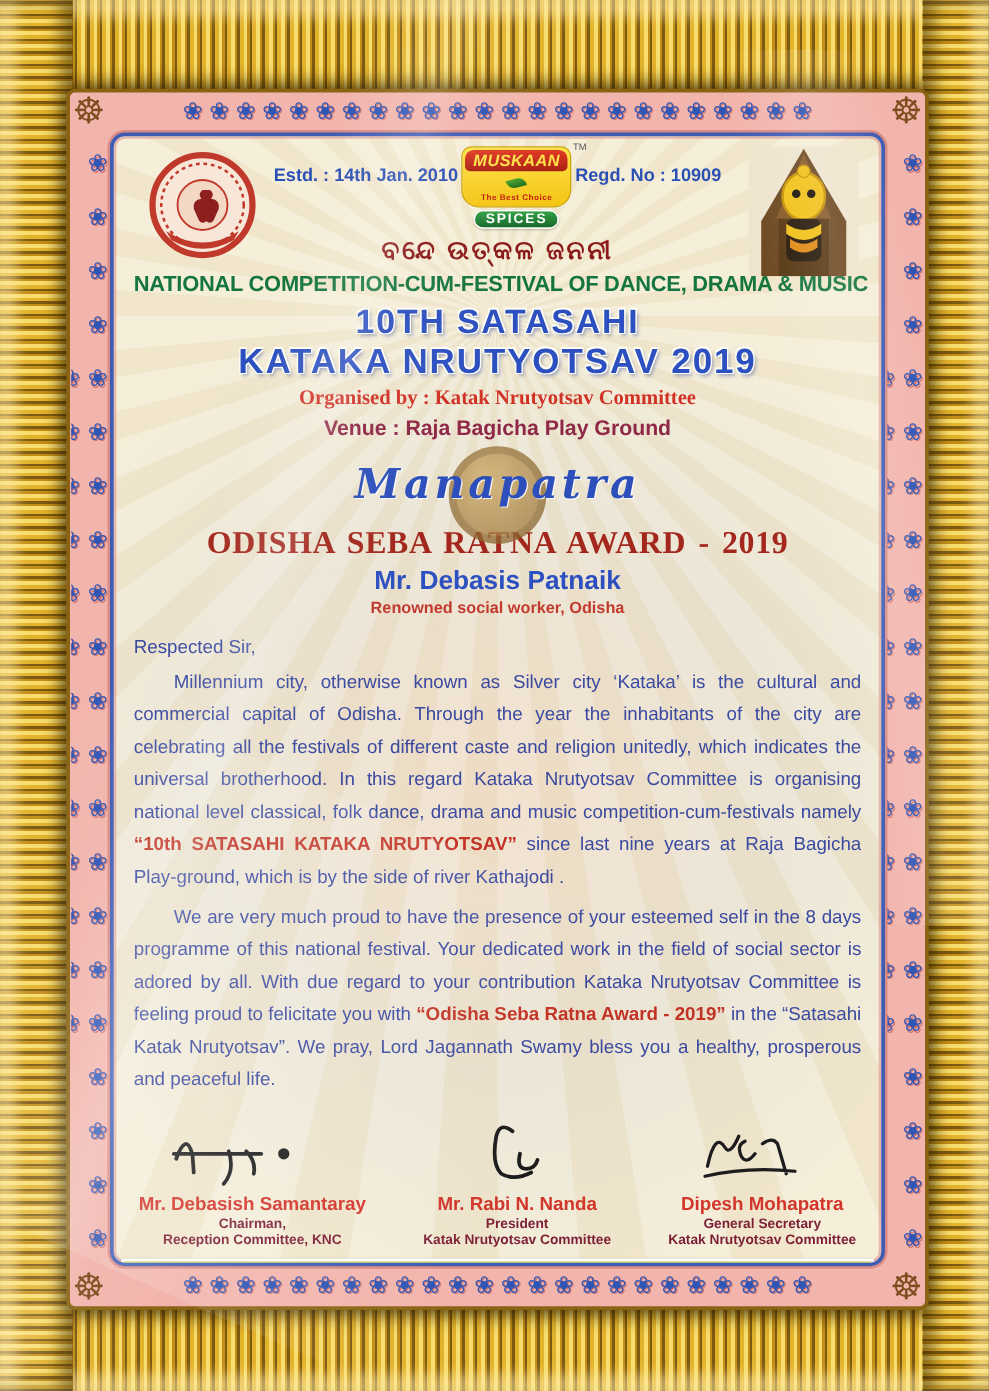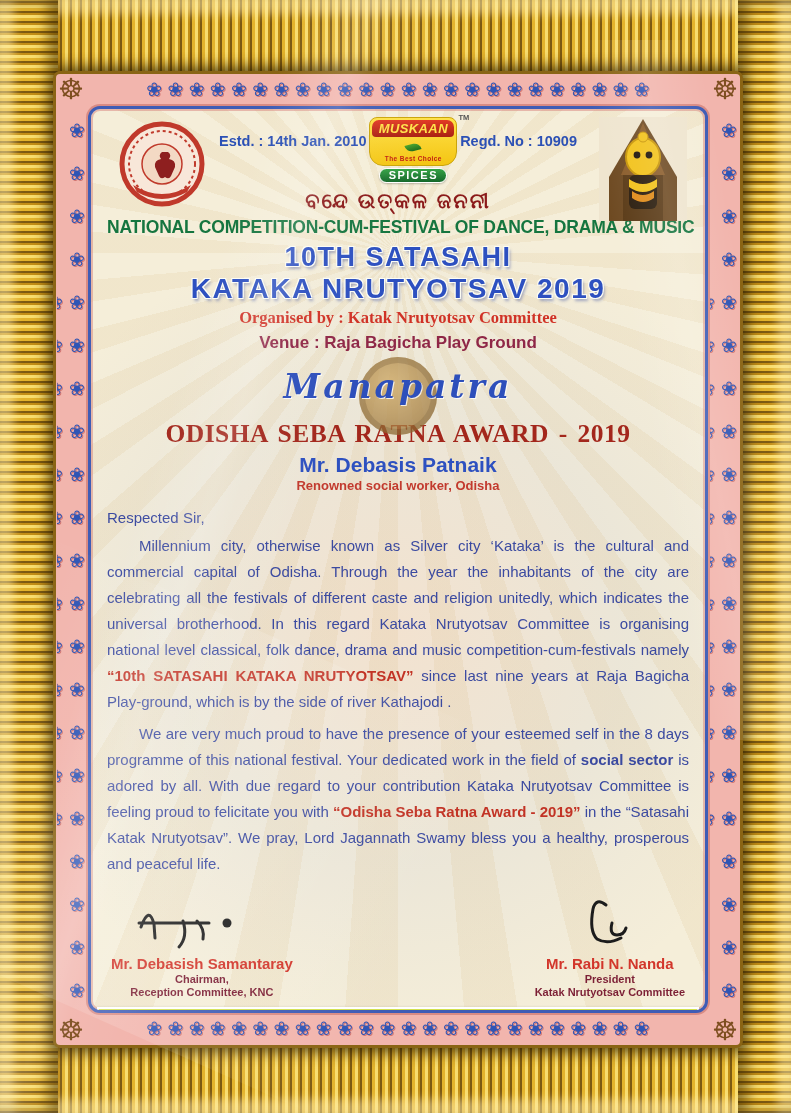--- a/index.html
+++ b/index.html
@@ -42,21 +42,21 @@
     padding:8px 16px 6px;box-sizing:border-box;}
 
   
   .hdr{position:relative;height:96px;}
   .emblem{position:absolute;left:8px;top:2px;}
   .deity{position:absolute;right:2px;top:0;}
   .hdr-center{margin:0 112px;}
   .estd-row{display:flex;justify-content:space-between;align-items:flex-start;}
   .estd,.regd{color:#2b50b5;font-weight:bold;font-size:14.5px;margin-top:16px;}
   .muskaan{position:relative;width:92px;text-align:center;}
-  .tm{position:absolute;top:-4px;right:-10px;font-size:7.5px;color:#555;font-weight:bold;margin-left:48px;}
+  .tm{position:absolute;top:-4px;right:-10px;font-size:7.5px;color:#555;font-weight:normal;margin-left:48px;}
   .badge{width:88px;margin:0 auto;background:linear-gradient(#ffe24a,#f4c513);border:1px solid #caa40a;border-radius:8px 8px 14px 14px;padding:2px 2px 3px;box-sizing:border-box;}
   .band{background:linear-gradient(#e23a24,#a92112);color:#ffe24a;font-weight:bold;font-style:italic;font-size:13px;letter-spacing:.4px;border-radius:7px 7px 4px 4px;padding:1px 0;}
   .leaf{display:inline-block;width:16px;height:7px;background:linear-gradient(#4aa32c,#1f6f1d);border-radius:0 8px 0 8px;transform:rotate(-14deg);margin:1px 0 0;}
   .tagline{color:#c22012;font-size:6.5px;font-weight:bold;letter-spacing:.4px;}
   .spices{width:62px;margin:2px auto 0;background:linear-gradient(#35a246,#15682a);color:#fff;border:1.5px solid #fff;border-radius:10px;font-size:11px;font-weight:bold;letter-spacing:1.5px;padding:0 2px 1px;box-shadow:0 1px 2px rgba(0,0,0,.25);}
   .odia{color:#8b1a1a;font-weight:bold;font-size:21px;letter-spacing:2px;text-align:center;margin-top:6px;}
 
   .festival{color:#15753f;font-weight:bold;font-size:17.5px;letter-spacing:-.2px;text-align:center;margin-top:4px;white-space:nowrap;}
   .title1,.title2{color:#2d50c0;font-weight:800;text-align:center;letter-spacing:1.5px;
     text-shadow:-1px -1px 0 #fdfdf4,1px -1px 0 #fdfdf4,-1px 1px 0 #fdfdf4,1px 1px 0 #fdfdf4,2px 3px 3px rgba(60,80,160,.45);}
@@ -73,21 +73,21 @@
 
   .awardline{color:#a3271c;font-family:"Liberation Serif",serif;font-weight:bold;font-size:25.5px;letter-spacing:.5px;word-spacing:3px;text-align:center;margin-top:6px;}
   .recipient{color:#2d50c0;font-weight:bold;font-size:21px;text-align:center;margin-top:4px;}
   .recipient-sub{color:#c23a2e;font-weight:bold;font-size:13px;text-align:center;margin-top:1px;}
 
   .bodytext{color:#3b4aa0;font-size:15px;line-height:26px;}
   .salutation{margin-top:12px;}
   .para{text-align:justify;text-indent:32px;margin-top:2px;}
   .para.p2{margin-top:6px;}
   .hl-red{color:#c23325;font-weight:bold;}
-  .hl-bold{font-weight:bold;}
+  .hl-bold{font-weight:normal;}
 
   .sigs{display:flex;justify-content:space-between;align-items:flex-end;margin-top:20px;padding:0 4px;}
   .sig{text-align:center;}
   .sig svg{display:block;margin:0 auto;}
   .sig-name{color:#d2362b;font-weight:bold;font-size:15px;margin-top:2px;}
   .sig-title{color:#7c1f35;font-weight:bold;font-size:11px;line-height:13px;margin-top:1px;}
   .sig-org{color:#7c1f35;font-weight:bold;font-size:11px;line-height:13px;}
 
   .banner{margin:8px -10px 0;background:linear-gradient(#d3e24f,#a9c62e);border:2px solid #fff;color:#156c33;font-weight:bold;font-size:15.5px;letter-spacing:1.3px;text-align:center;padding:2px 0 3px;box-shadow:0 1px 3px rgba(0,0,0,.25);}
 
@@ -197,20 +197,28 @@
           <div class="sig-org">Reception Committee, KNC</div>
         </div>
         <div class="sig">
           <svg width="100" height="56" viewBox="0 0 100 56">
             <path d="M46 8 q-10 -8 -13 4 q-4 22 4 30 q10 6 24 -1 M52 26 q-3 12 5 12 q7 0 9 -7" fill="none" stroke="#1c1c1c" stroke-width="3" stroke-linecap="round"></path>
           </svg>
           <div class="sig-name">Mr. Rabi N. Nanda</div>
           <div class="sig-title">President</div>
           <div class="sig-org">Katak Nrutyotsav Committee</div>
         </div>
+        <div class="sig">
+          <svg width="120" height="56" viewBox="0 0 120 56">
+            <path d="M16 36 q6 -28 14 -15 q4 7 11 -9 M46 16 q-7 3 -3 12 q4 7 11 -2 M60 18 q8 -6 12 0 l7 24 M14 44 q34 -8 72 -4" fill="none" stroke="#1c1c1c" stroke-width="2.6" stroke-linecap="round"></path>
+          </svg>
+          <div class="sig-name">Dipesh Mohapatra</div>
+          <div class="sig-title">General Secretary</div>
+          <div class="sig-org">Katak Nrutyotsav Committee</div>
+        </div>
       </div>
 
       <div class="banner">We are dedicated for the development of Indian Art and Culture</div>
 
     </div>
   </div>
 
   <div class="glare g1"></div>
   <div class="glare g2"></div>
   <div class="glare g3"></div>

